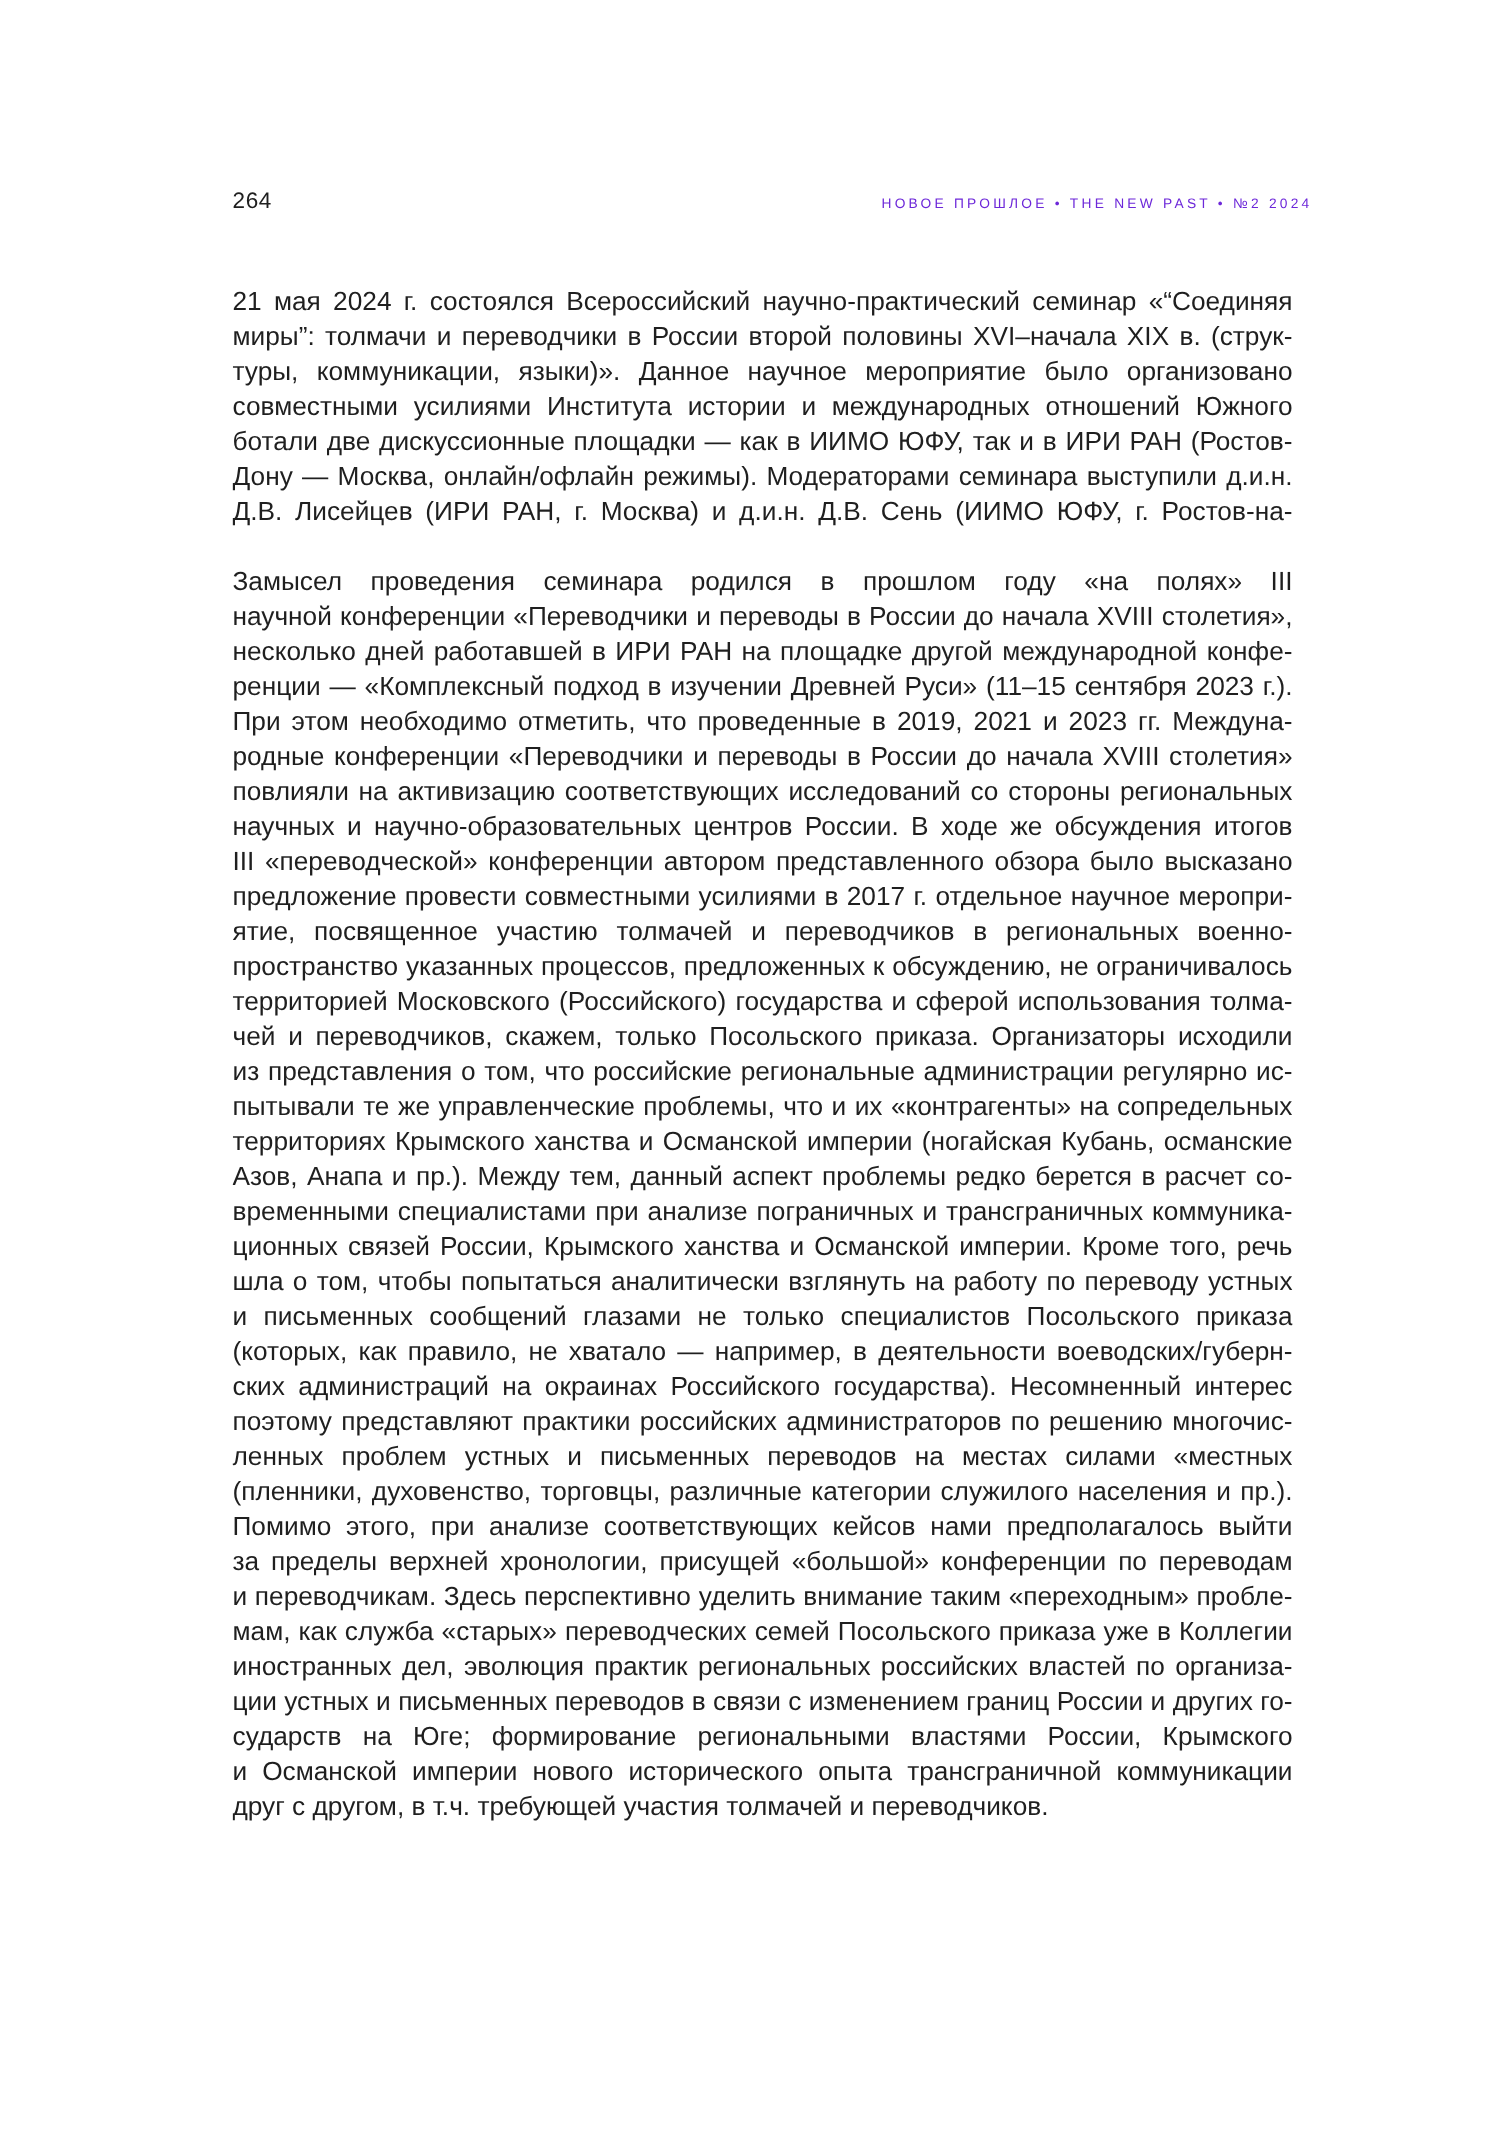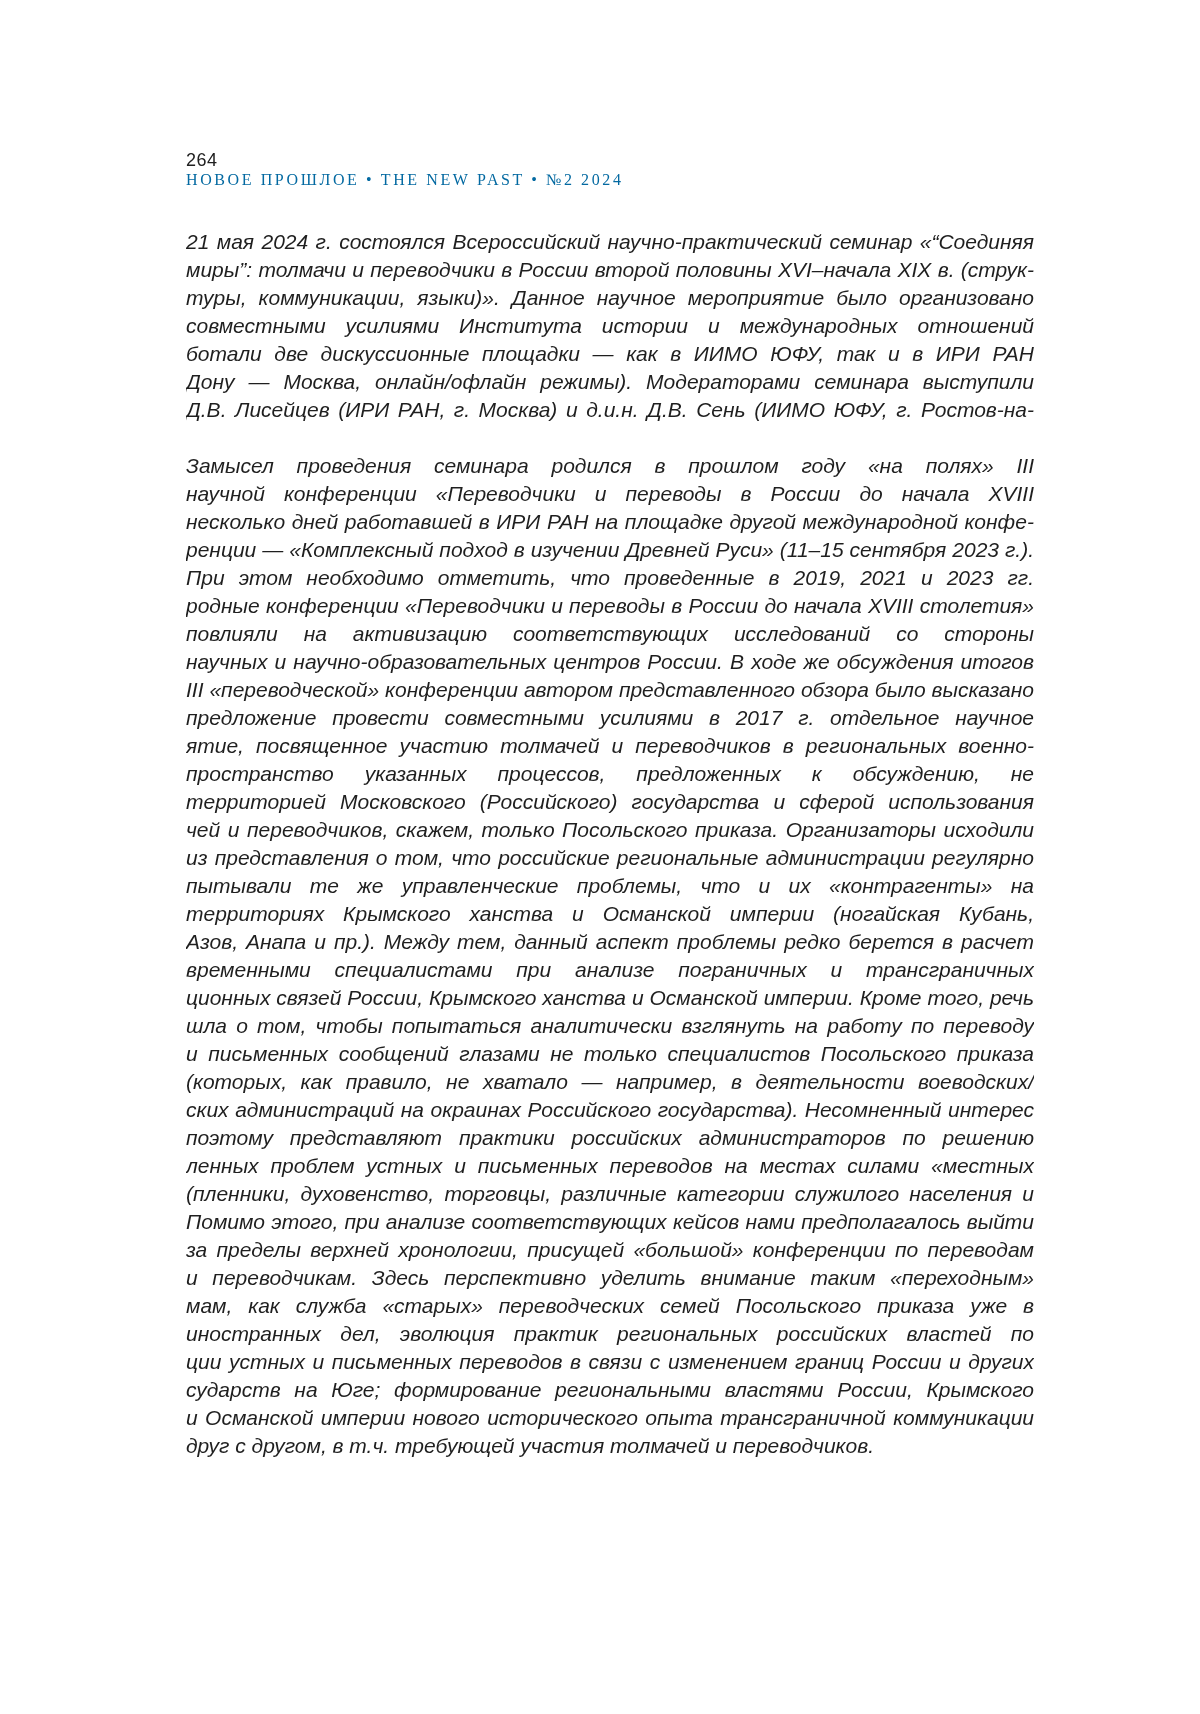--- a/index.html
+++ b/index.html
@@ -17,44 +17,42 @@
     background: #ffffff;
   }
   .page-header {
     position: absolute;
     left: 186px;
     top: 150px;
     width: 864px;
     display: flex;
     justify-content: space-between;
     align-items: baseline;
-    flex-direction: column;
   }
   .page-number {
     font-size: 18px;
     letter-spacing: 0.5px;
     color: #202020;
   }
   .journal-title {
-    font-size: 16px;
+    font-size: 11px;
     letter-spacing: 2.6px;
-    color: #0369a1;
+    color: #6d28d9;
     white-space: nowrap;
-    font-family: Liberation Serif, serif;
   }
   .article-body {
     position: absolute;
     left: 186px;
     top: 228px;
     width: 864px;
     font-size: 21px;
     line-height: 28px;
     color: #1f1f1f;
   }
-  .paragraph { margin: 0 16px 28px 0; font-style: italic; }
+  .paragraph { margin: 0 16px 28px 0; }
   .paragraph:last-child { margin-bottom: 0; }
   .line {
     text-align: justify;
     text-align-last: justify;
     white-space: normal;
     height: 28px;
     overflow: hidden;
   }
   .line.last {
     text-align-last: left;

